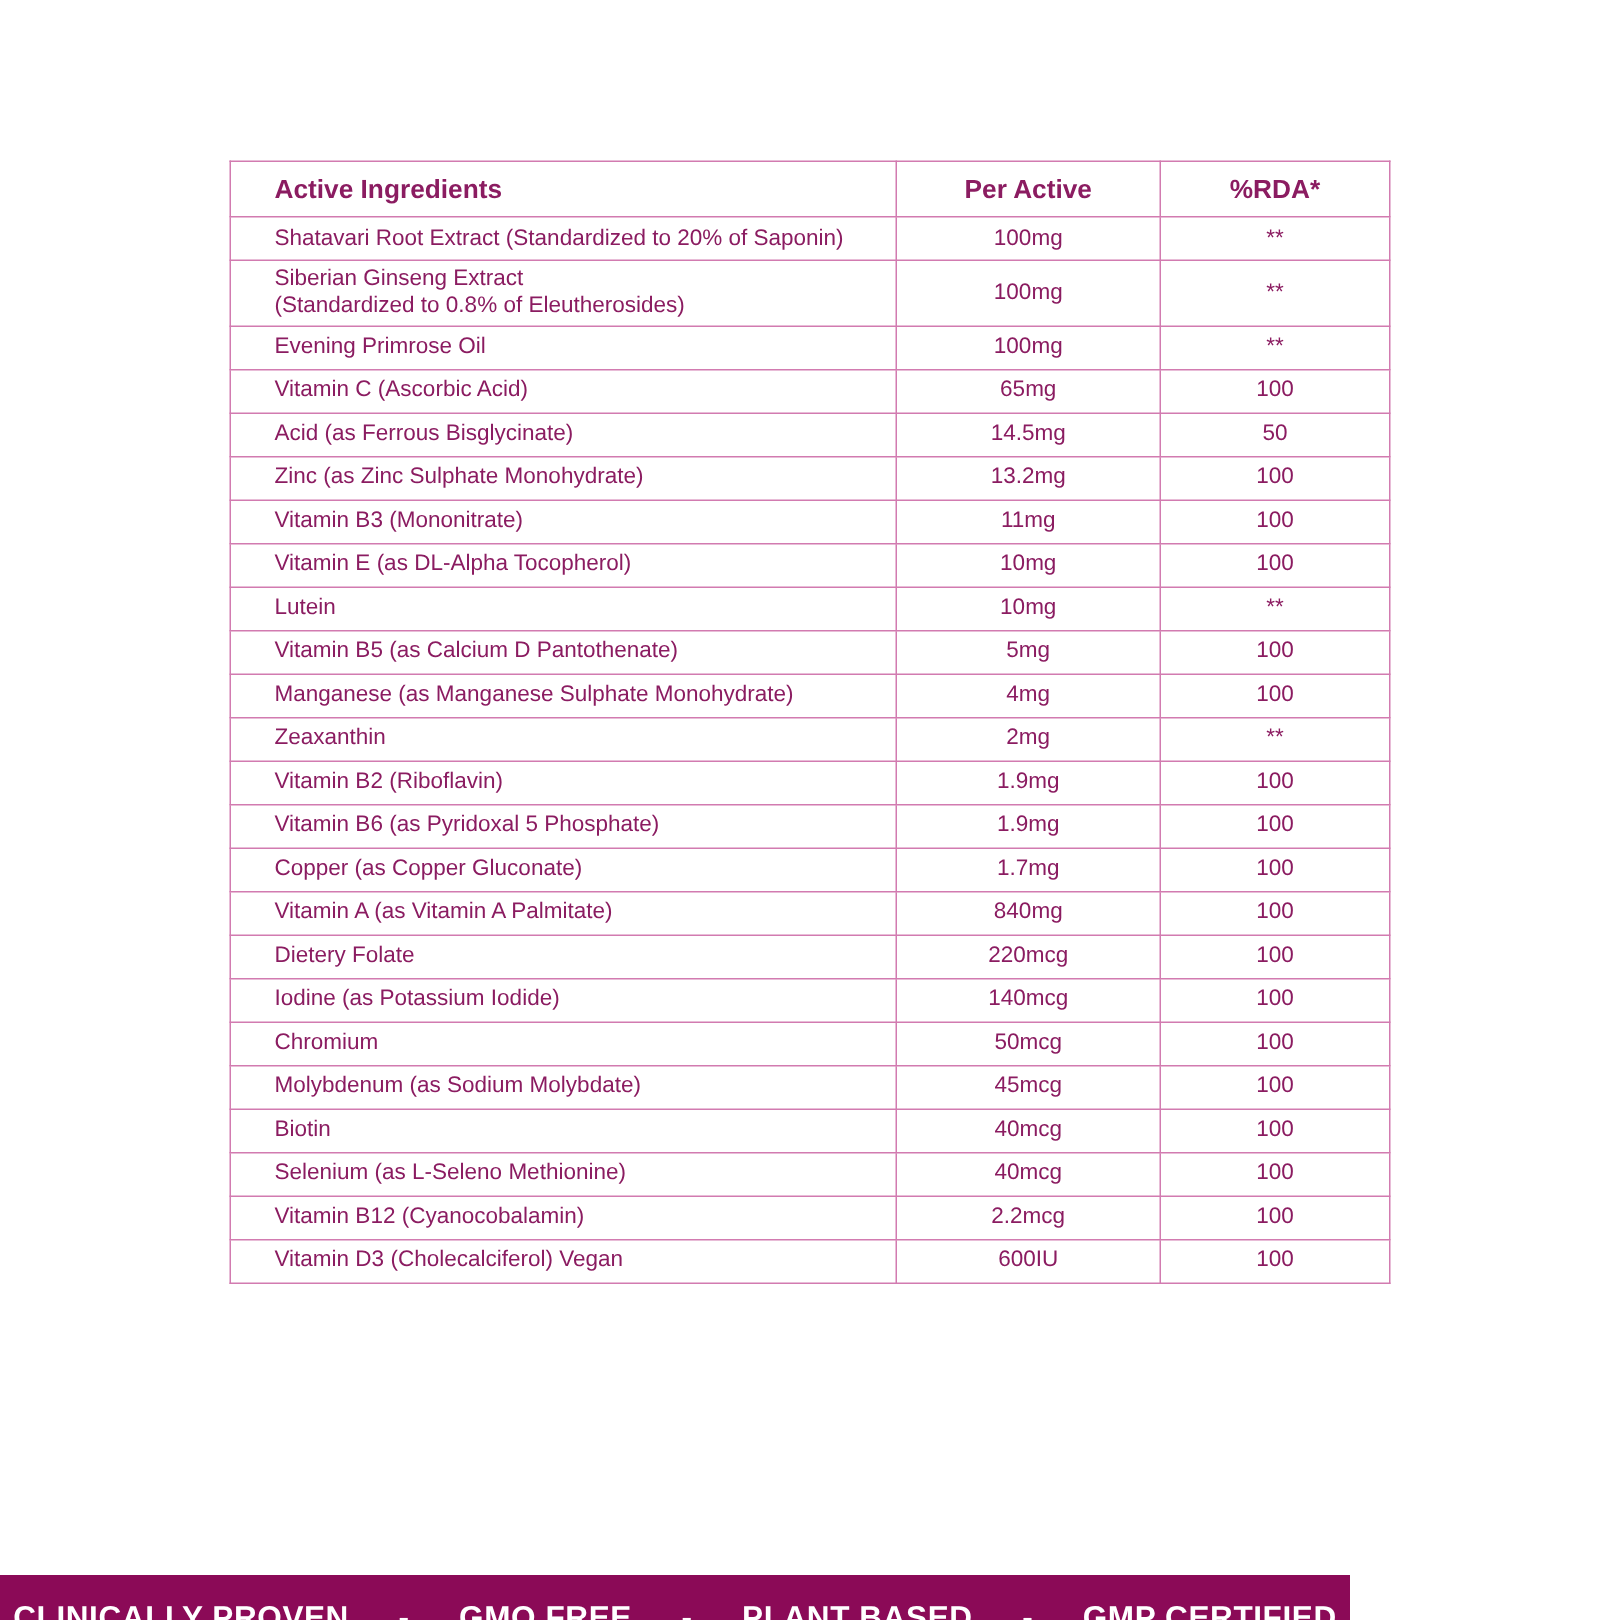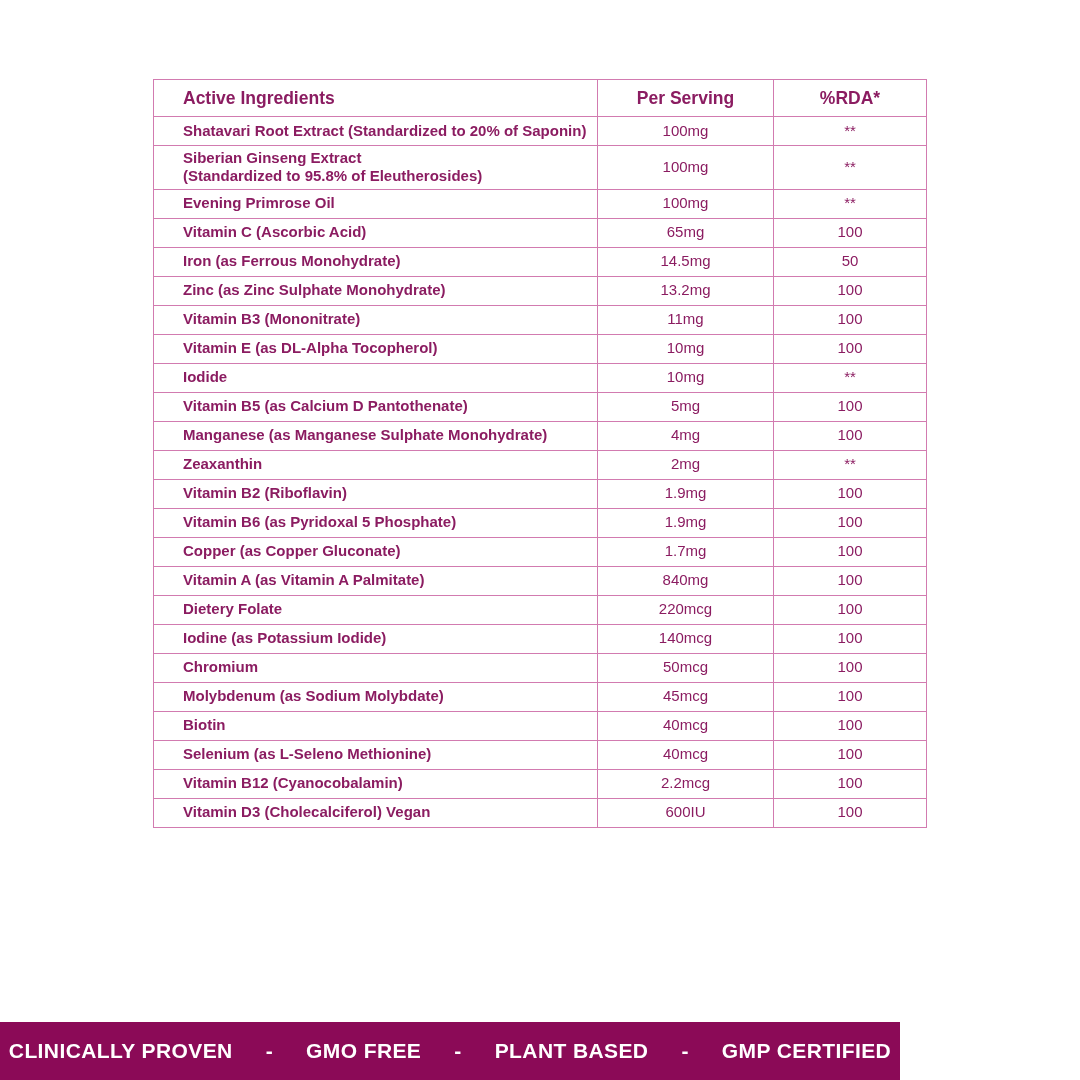--- a/index.html
+++ b/index.html
@@ -4,21 +4,21 @@
 <style>
   * { box-sizing: border-box; }
   html, body { margin: 0; padding: 0; }
   body {
     width: 1080px; height: 1080px;
     background: #ffffff;
     font-family: "Liberation Sans", sans-serif;
     position: relative;
     overflow: hidden;
   }
-  .canvas { position: absolute; inset: 0; }
+  .canvas { position: absolute; inset: 0; margin-top: 28px; }
 
   .table-wrap { position: absolute; left: 153px; top: 79px; }
   table {
     border-collapse: collapse;
     table-layout: fixed;
     width: 773px;
     color: #8B1C61;
   }
   th, td { border: 1px solid #D27BB0; background: #ffffff; }
   th {
@@ -31,21 +31,20 @@
   td {
     height: 29px;
     font-size: 15px;
     line-height: 1.22;
     padding: 0;
   }
   td.c-name {
     text-align: left;
     padding: 3px 10px 3px 29px;
     white-space: pre-line;
-    font-weight: bold;
   }
   th.c-serv, th.c-rda, td.c-serv, td.c-rda { text-align: center; }
 
   .banner {
     position: absolute;
     left: 0; top: 1022px;
     width: 900px; height: 58px;
     background: #8B0A57;
     color: #ffffff;
     display: flex;
@@ -67,68 +66,68 @@
   <div class="table-wrap">
     <table>
       <colgroup>
         <col style="width:444px">
         <col style="width:176px">
         <col style="width:153px">
       </colgroup>
       <thead>
         <tr>
           <th class="c-name">Active Ingredients</th>
-          <th class="c-serv">Per Serving</th>
+          <th class="c-serv">Per Active</th>
           <th class="c-rda">%RDA*</th>
         </tr>
       </thead>
       <tbody>
           <tr>
             <td class="c-name">Shatavari Root Extract (Standardized to 20% of Saponin)</td>
             <td class="c-serv">100mg</td>
             <td class="c-rda">**</td>
           </tr>
           <tr>
             <td class="c-name">Siberian Ginseng Extract
-(Standardized to 95.8% of Eleutherosides)</td>
+(Standardized to 0.8% of Eleutherosides)</td>
             <td class="c-serv">100mg</td>
             <td class="c-rda">**</td>
           </tr>
           <tr>
             <td class="c-name">Evening Primrose Oil</td>
             <td class="c-serv">100mg</td>
             <td class="c-rda">**</td>
           </tr>
           <tr>
             <td class="c-name">Vitamin C (Ascorbic Acid)</td>
             <td class="c-serv">65mg</td>
             <td class="c-rda">100</td>
           </tr>
           <tr>
-            <td class="c-name">Iron (as Ferrous Monohydrate)</td>
+            <td class="c-name">Acid (as Ferrous Bisglycinate)</td>
             <td class="c-serv">14.5mg</td>
             <td class="c-rda">50</td>
           </tr>
           <tr>
             <td class="c-name">Zinc (as Zinc Sulphate Monohydrate)</td>
             <td class="c-serv">13.2mg</td>
             <td class="c-rda">100</td>
           </tr>
           <tr>
             <td class="c-name">Vitamin B3 (Mononitrate)</td>
             <td class="c-serv">11mg</td>
             <td class="c-rda">100</td>
           </tr>
           <tr>
             <td class="c-name">Vitamin E (as DL-Alpha Tocopherol)</td>
             <td class="c-serv">10mg</td>
             <td class="c-rda">100</td>
           </tr>
           <tr>
-            <td class="c-name">Iodide</td>
+            <td class="c-name">Lutein</td>
             <td class="c-serv">10mg</td>
             <td class="c-rda">**</td>
           </tr>
           <tr>
             <td class="c-name">Vitamin B5 (as Calcium D Pantothenate)</td>
             <td class="c-serv">5mg</td>
             <td class="c-rda">100</td>
           </tr>
           <tr>
             <td class="c-name">Manganese (as Manganese Sulphate Monohydrate)</td>

